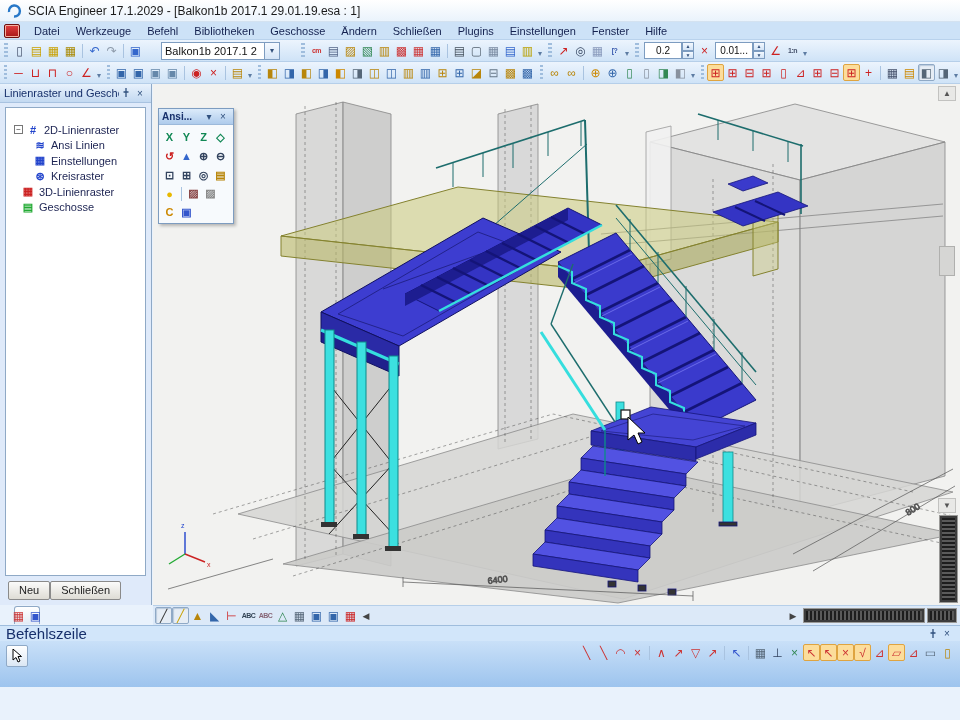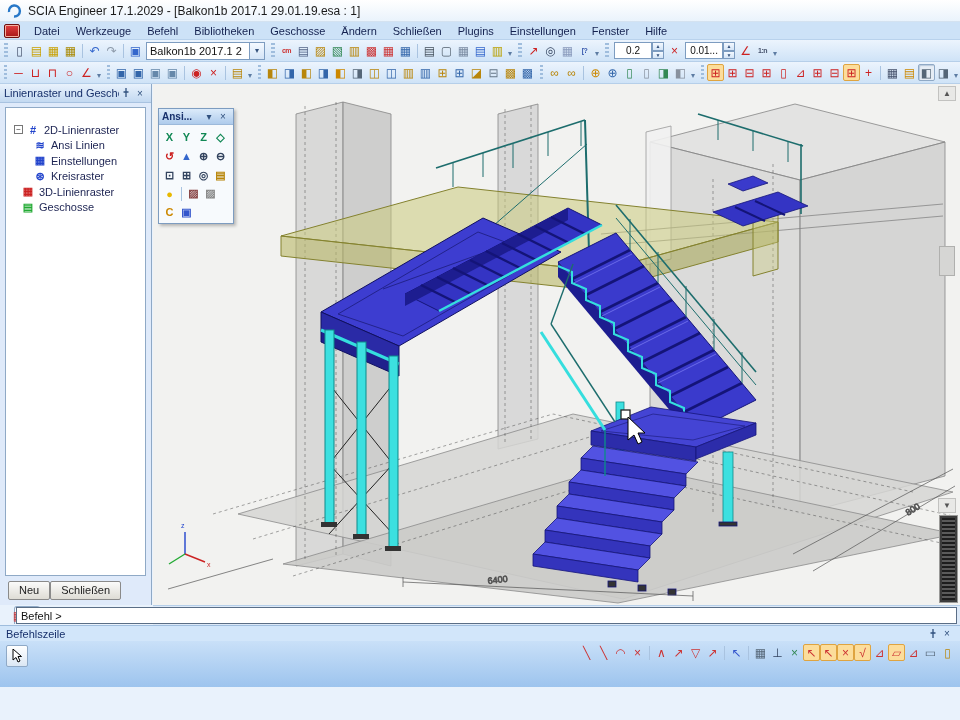--- a/index.html
+++ b/index.html
@@ -26,21 +26,21 @@
   #toolrow1 { top:40px; } #toolrow2 { top:62px; }
   .grip { width:4px; height:16px; margin:0 3px 0 4px;
     background:repeating-linear-gradient(180deg,#9fbddd 0 2px,transparent 2px 4px); }
   .tbi { width:17px; height:17px; display:inline-flex; align-items:center; justify-content:center;
     font-size:12px; line-height:1; border:1px solid transparent; border-radius:2px; cursor:default; }
   .tbi.txt { font-size:7px; font-weight:bold; letter-spacing:-0.5px; }
   .tbi.hl { background:#fcdd9b; border-color:#dfa440; }
   .tbi.pr { background:#e6edf5; border-color:#8fa9c6; box-shadow:inset 1px 1px 1px #b9c9dc; }
   .sep { width:1px; height:14px; background:#a9c3e0; margin:0 3px; align-self:center; }
   .ovf { font-size:8px; color:#5d7ca3; margin:6px 2px 0 2px; }
-  .combo { display:flex; align-items:center; height:18px; margin:0 2px; }
+  .combo { display:flex; align-items:center; height:18px; margin:0 17px; }
   .combo .val { width:104px; height:18px; background:#ffffff; border:1px solid #7d9cc0;
     font-size:11px; color:#111; padding:2px 3px; white-space:nowrap; overflow:hidden; }
   .combo .drp { width:15px; height:18px; border:1px solid #7d9cc0; border-left:none;
     background:linear-gradient(#f4f9ff,#d4e4f6); font-size:8px; color:#33517c;
     display:flex; align-items:center; justify-content:center; }
   .spin { display:flex; align-items:center; height:18px; margin:0 2px; }
   .spin .sv { width:38px; height:17px; background:#fff; border:1px solid #7d9cc0;
     font-size:10px; color:#111; text-align:center; padding-top:2px; }
   .spin .ud { width:12px; height:17px; display:flex; flex-direction:column; }
   .spin .ud span { flex:1; border:1px solid #7d9cc0; background:linear-gradient(#f4f9ff,#d4e4f6);
@@ -92,21 +92,21 @@
   #pal-title .t { flex:1; font-size:10px; font-weight:bold; color:#17306b; }
   #pal-body { padding:2px; background:#f7fafd; }
   .palrow { display:flex; align-items:center; }
   .pici { width:17px; height:17px; display:inline-flex; align-items:center; justify-content:center;
     font-size:11px; font-weight:bold; }
 
   
   #cmdpanel { left:0; top:625px; width:960px; height:80px; }
   #cmd-title { height:16px; background:#d2e6fa; border-top:1px solid #9fbddd;
     display:flex; align-items:center; padding:0 6px; }
-  #cmd-title .t { flex:1; font-size:11px; color:#17306b; }
+  #cmd-title .t { flex:1; font-size:15px; color:#17306b; }
   #cmd-body { height:46px; background:linear-gradient(#c9e0f8,#9dc4ee); position:relative; }
   #cmd-cursorbtn { position:absolute; left:6px; top:4px; width:22px; height:22px;
     background:linear-gradient(#ffffff,#dbe7f4); border:1px solid #8fa9c6; border-radius:2px;
     display:flex; align-items:center; justify-content:center; }
   #snapbar { position:absolute; right:4px; top:3px; display:flex; align-items:center; }
   #cmd-input { position:absolute; left:16px; top:-34px; width:941px; height:17px; background:#fff;
     border:1px solid #5a6e86; font-size:11px; color:#111; padding:1px 4px; }
 
   
   #statusbar { left:0; top:705px; width:960px; height:15px; background:#b7d6f6;
@@ -633,21 +633,20 @@
         <span class="tbi hl" style="color: rgb(204, 51, 51);">↖</span>
         <span class="tbi hl" style="color: rgb(204, 51, 51);">↖</span>
         <span class="tbi hl" style="color: rgb(204, 51, 51);">×</span>
         <span class="tbi hl" style="color: rgb(204, 51, 51);">√</span>
         <span class="tbi" style="color: rgb(204, 51, 51);">⊿</span>
         <span class="tbi hl" style="color: rgb(204, 51, 51);">▱</span>
         <span class="tbi" style="color: rgb(204, 51, 51);">⊿</span>
         <span class="tbi" style="color: rgb(85, 102, 119);">▭</span>
         <span class="tbi" style="color: rgb(184, 134, 11);">▯</span>
       </div>
-    <input id="cmd-input" value="Befehl &gt;" style="">
   </div>
 </div>
 
 <div class="abs" id="statusbar">
   <span class="cell" style="width:180px"></span>
   <span class="cell" style="width:188px"></span>
   <span class="cell" style="width:44px">mm</span>
   <span class="cell" style="width:98px">Ebene XY</span>
   <span class="cell" style="width:90px; border-right:none">Bereit</span>
   <span class="fill"></span>

